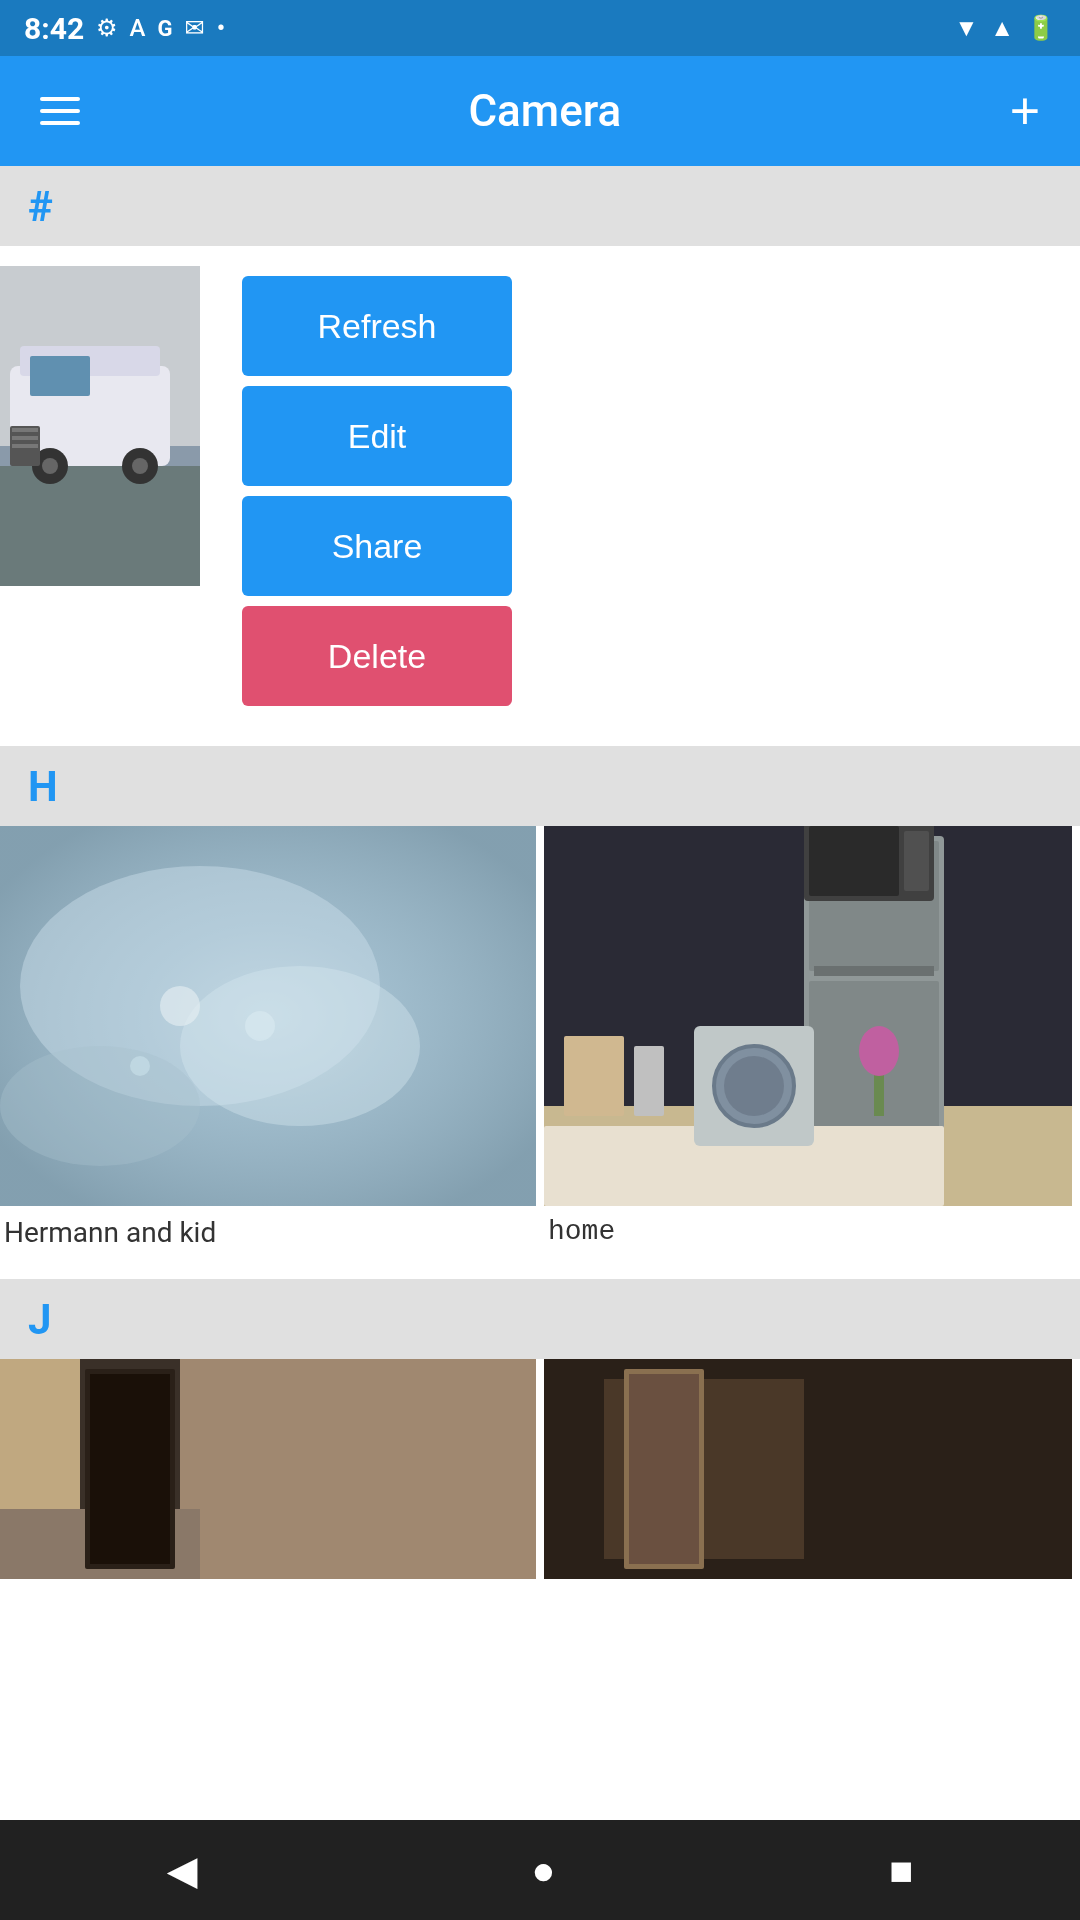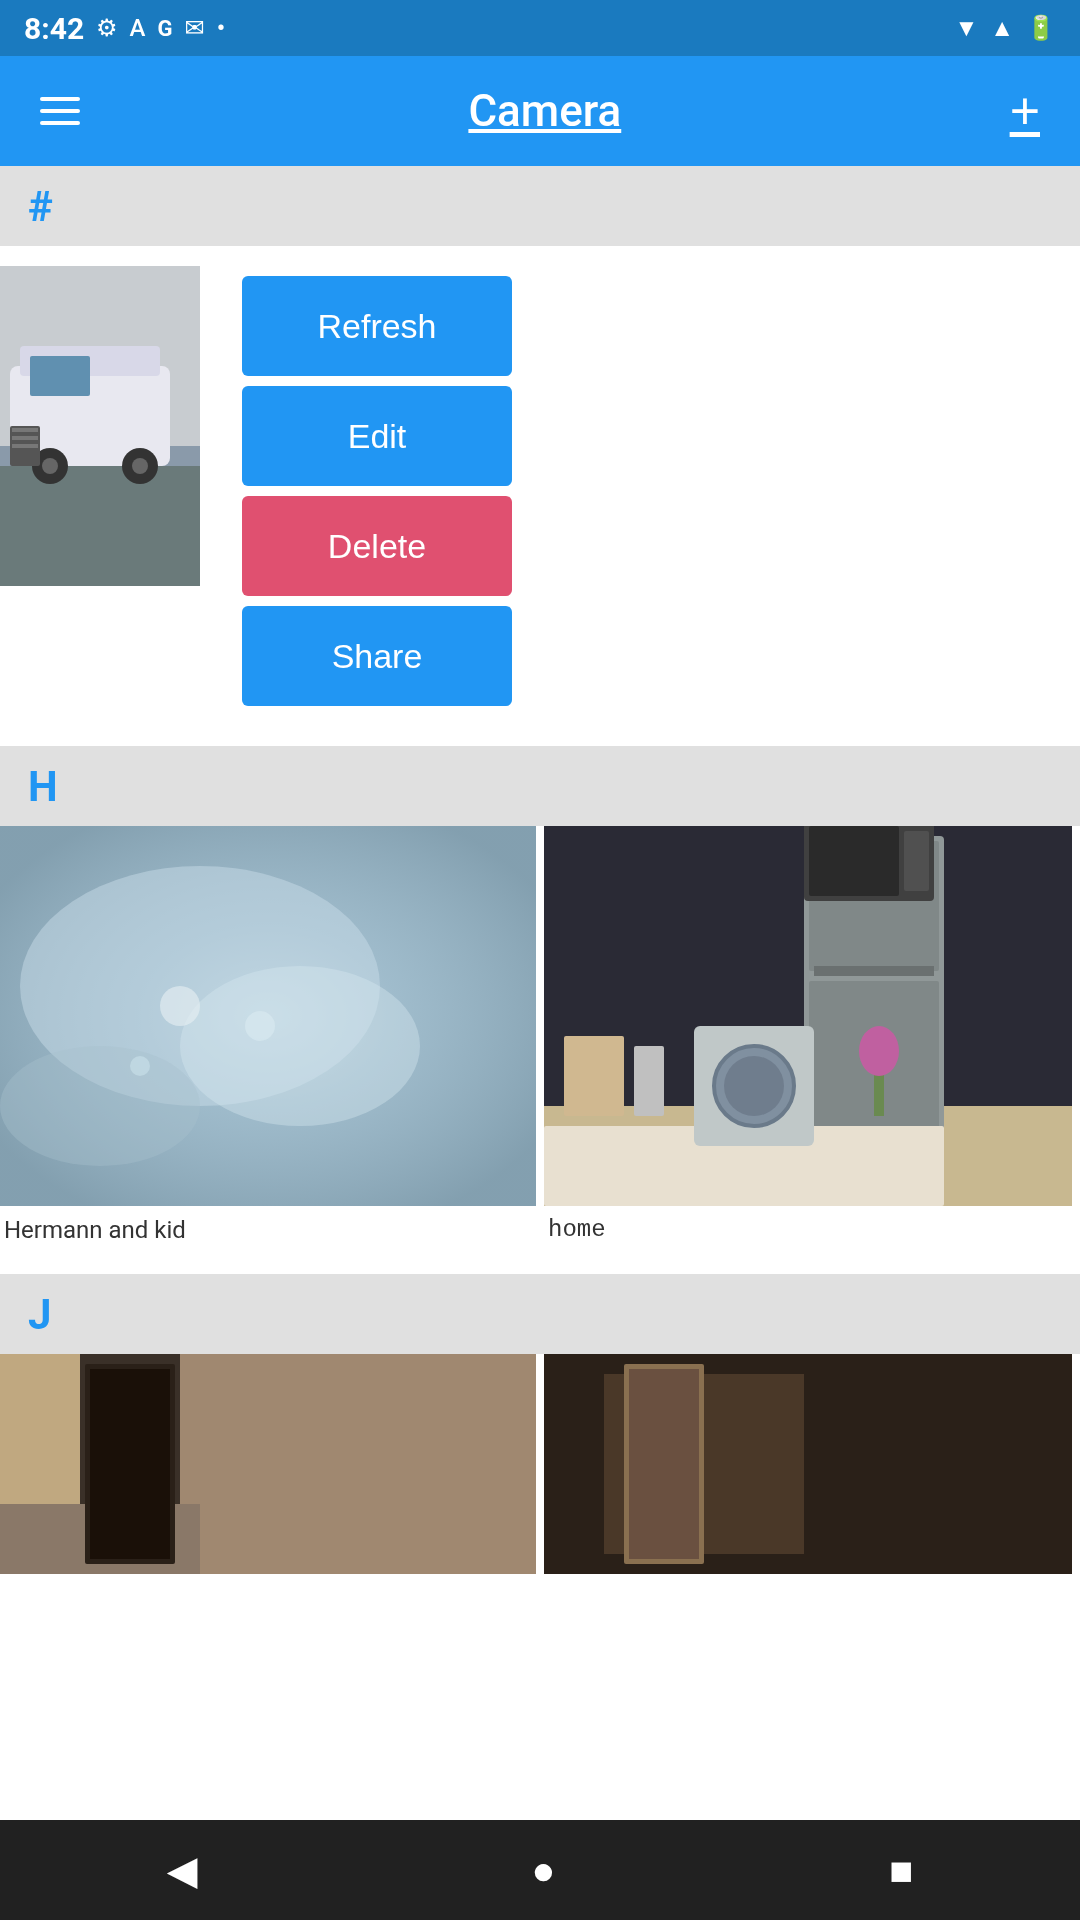--- a/index.html
+++ b/index.html
@@ -30,21 +30,20 @@
     .status-icon { font-size: 24px; }
 
     
     .app-bar {
       background: #2196F3;
       height: 110px;
       display: flex;
       align-items: center;
       padding: 0 30px;
       color: white;
-      text-decoration: underline;
     }
     .hamburger-btn {
       background: none;
       border: none;
       color: white;
       cursor: pointer;
       padding: 10px;
       display: flex;
       flex-direction: column;
       gap: 8px;
@@ -156,21 +155,21 @@
     
     .kitchen-thumbnail {
       width: 100%;
       height: 380px;
       background: linear-gradient(180deg, #2a2a2a 0%, #3a3a4a 30%, #5a6070 50%, #8090a0 80%, #d0c8b0 100%);
       position: relative;
       overflow: hidden;
     }
 
     .camera-label {
-      font-size: 24px;
+      font-size: 28px;
       color: #333;
       padding: 10px 4px 0 4px;
     }
 
     
     .bottom-nav {
       position: fixed;
       bottom: 0;
       width: 1080px;
       height: 100px;
@@ -246,22 +245,22 @@
       <rect x="10" y="160" width="30" height="40" fill="#555" rx="2"></rect>
       <rect x="12" y="162" width="26" height="4" fill="#777"></rect>
       <rect x="12" y="170" width="26" height="4" fill="#777"></rect>
       <rect x="12" y="178" width="26" height="4" fill="#777"></rect>
     </svg>
   </div>
 
   <div class="action-buttons">
     <button class="action-btn btn-blue">Refresh</button>
     <button class="action-btn btn-blue">Edit</button>
+    <button class="action-btn btn-blue">Share</button>
     <button class="action-btn btn-red">Delete</button>
-    <button class="action-btn btn-blue">Share</button>
   </div>
 </div>
 
 <div class="section-header" style="margin-top:20px;">
   <span class="section-letter">H</span>
 </div>
 
 <div class="camera-grid">
 
   <div class="camera-grid-item">

